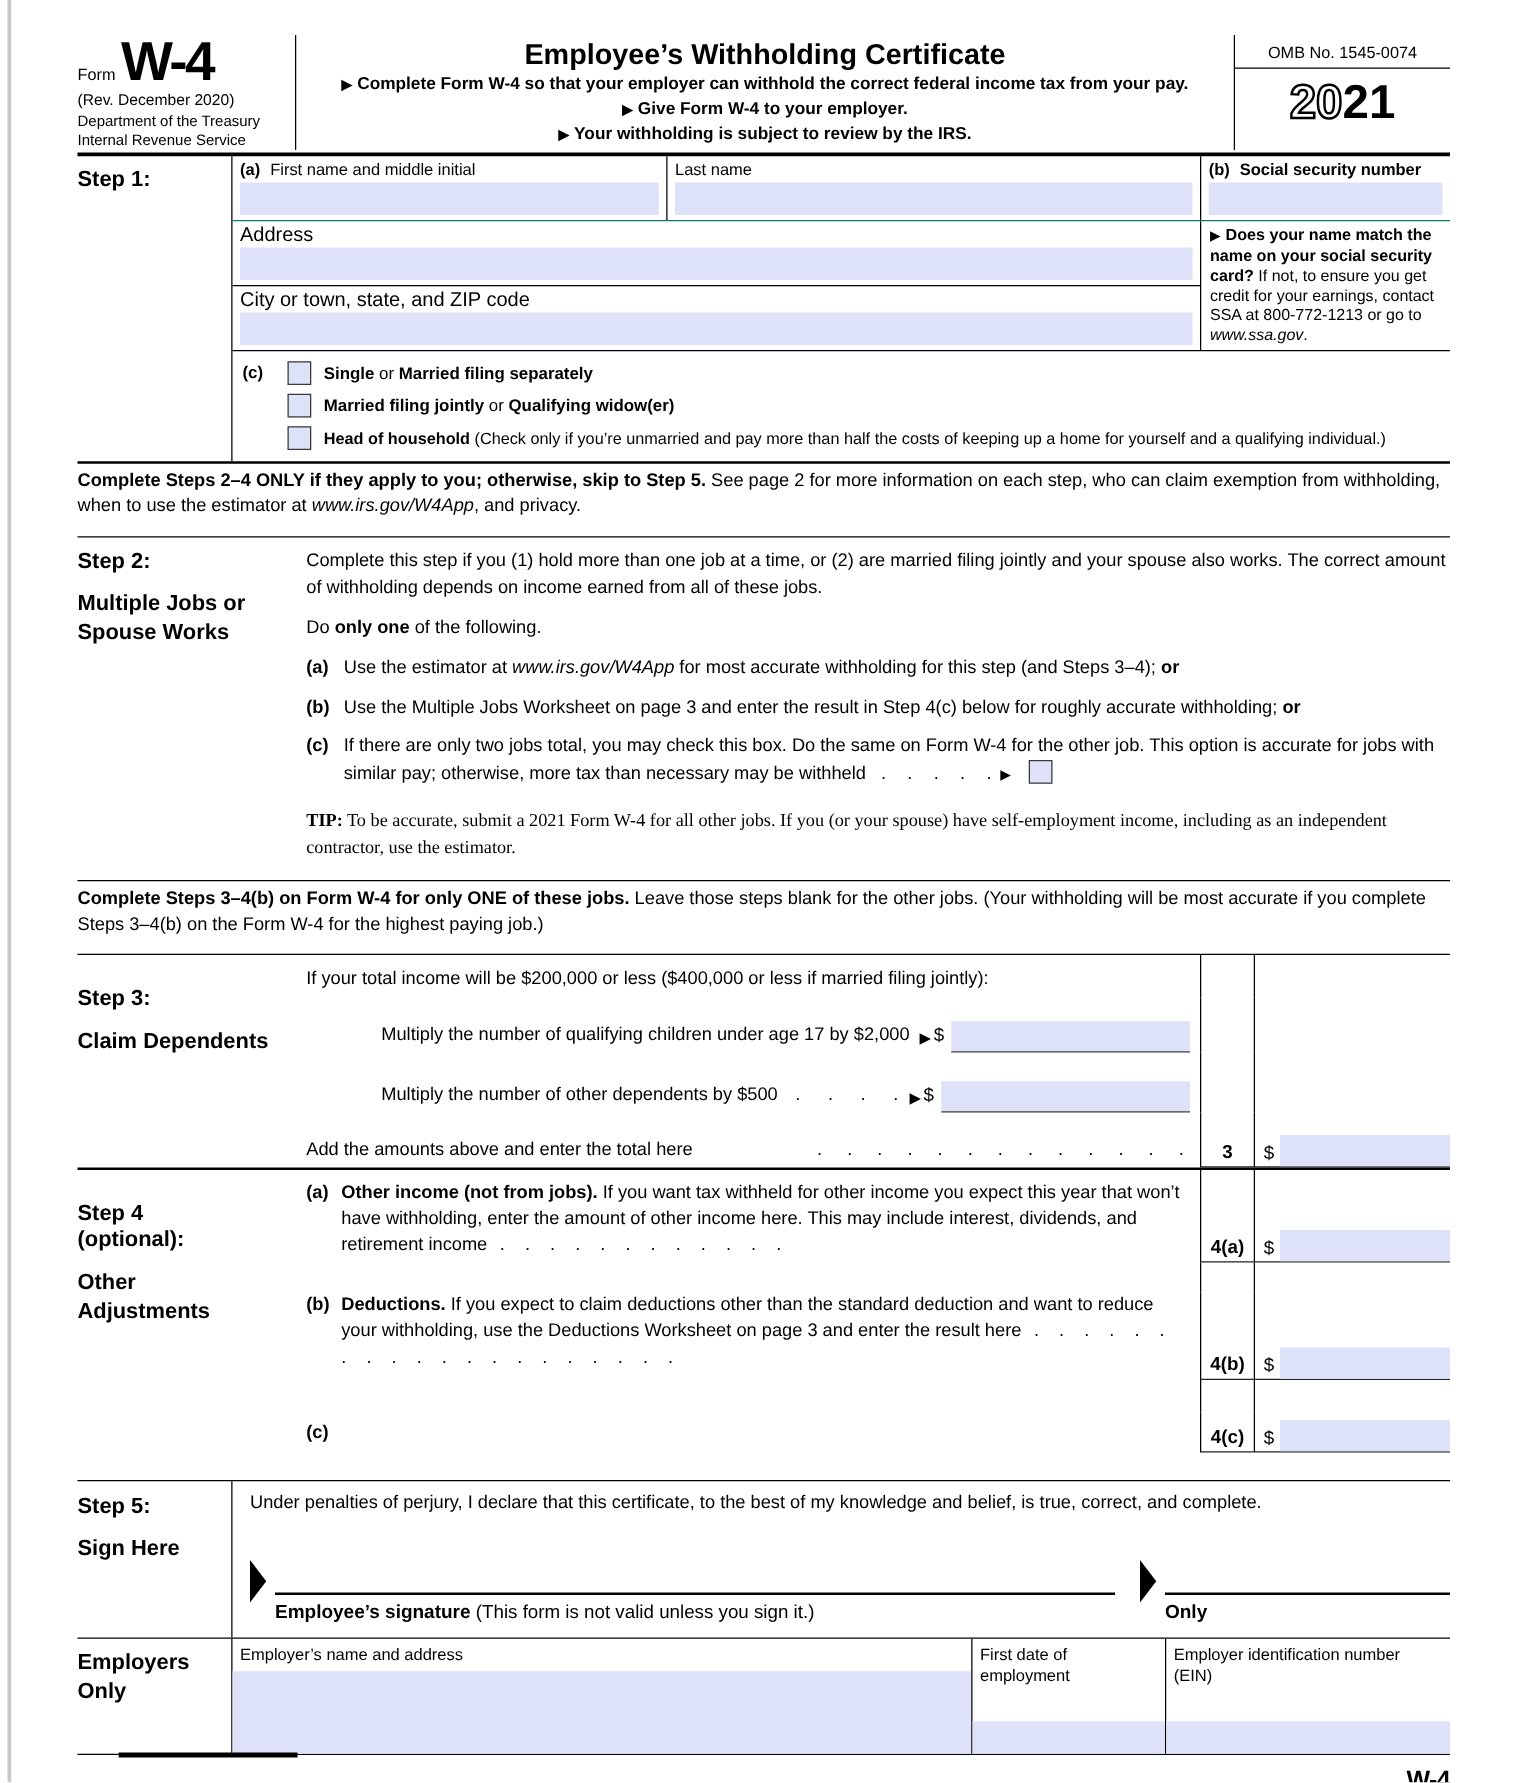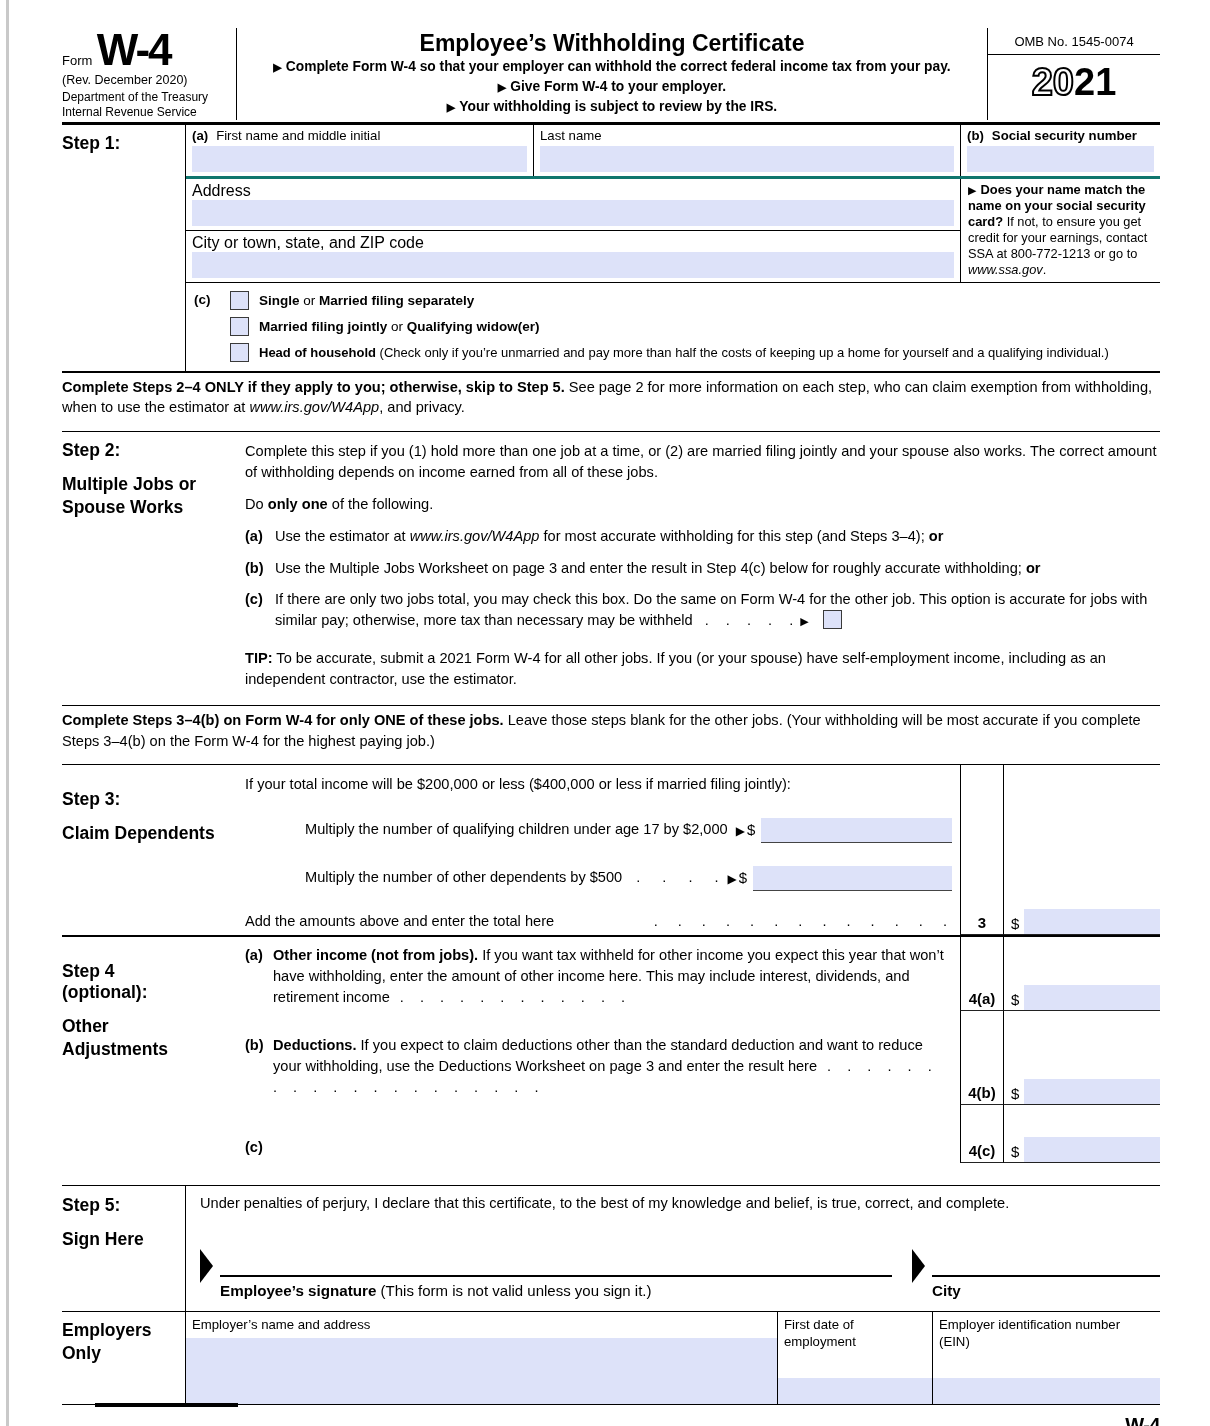--- a/index.html
+++ b/index.html
@@ -23,21 +23,21 @@
   .year {text-align:center; font-size:38px; font-weight:800; padding-top:6px; letter-spacing:0;}
   .y-out {color:#fff; -webkit-text-stroke:2px #000;}
   .arrow {font-size:11px; margin-right:4px;}
 
   
   .step1 {display:flex;}
   .s1-label {width:123px; padding-top:8px;}
   .step-title {font-size:17.5px; font-weight:bold;}
   .step-sub {font-size:17.5px; font-weight:bold; margin-top:12px; line-height:1.3;}
   .s1-body {flex:1; border-left:1.5px solid #000; display:flex; flex-direction:column;}
-  .s1-r1 {display:flex; border-bottom:3px solid #0f766e;align-items:flex-end;}
+  .s1-r1 {display:flex; border-bottom:1px solid #0f766e;align-items:flex-end;}
   .fcell {padding:3px 6px 4px;}
   .fcell .flab {font-size:13.2px; margin-bottom:3px;}
   .fpre {font-weight:bold; margin-right:8px;}
   .input-band {height:26px; background:#dde2f9;}
   .fn {width:348px; border-right:1px solid #000; box-sizing:border-box;}
   .ln {flex:1;}
   .ssn {width:200px; box-sizing:border-box; border-left:1.5px solid #000;}
   .ssn .flab {font-weight:bold;}
   .s1-r2 {display:flex; border-bottom:1px solid #000;}
   .addr-city {flex:1; display:flex; flex-direction:column;}
@@ -65,21 +65,21 @@
   .step2 {display:flex; border-top:1px solid #000; padding:7px 0 16px;}
   .s2-label {width:183px; padding-top:1px;}
   .s2-body {flex:1; font-size:14.6px; line-height:1.42;}
   .s2-p {margin-top:12px;}
   .s2-p.first {margin-top:2px;}
   .s2-item {display:flex; margin-top:11px;}
   .s2-pre {width:30px; font-weight:bold; flex:none;}
   .s2-text {flex:1;}
   .dots {word-spacing:11px; letter-spacing:1px; margin:0 6px 0 12px;}
   .cbx-inline {display:inline-block; width:17px; height:17px; background:#dde2f9; border:1.3px solid #3a3a3a; vertical-align:-4px; margin-left:10px;}
-  .tip {margin-top:17px;}
+  .tip {margin-top:17px;font-family:Liberation Serif, serif;}
 
   
   .step34 {position:relative;}
   .s3 {border-top:1px solid #000;}
   .s4 {border-top:2px solid #000;}
   .s34-abs-label {position:absolute; left:0; top:24px; width:170px;}
   .row34 {display:flex; align-items:stretch;}
   .sp-label {width:183px; flex:none;}
   .t34 {width:715px; flex:none; box-sizing:border-box; font-size:14.6px; line-height:1.42; padding-right:8px;}
   .col-num {width:43px; flex:none; border-left:1.5px solid #000; display:flex; align-items:flex-end; justify-content:center; font-weight:bold; font-size:15px; padding-bottom:3px; box-sizing:border-box;}
@@ -397,21 +397,21 @@
         <div class="sig-row">
           <div class="tri"></div>
           <div class="sigcol">
             <div class="sigline"></div>
             <div class="siglabel"><b>Employee’s signature</b><span> (This form is not valid unless you sign it.)</span></div>
           </div>
           <div class="gap20"></div>
           <div class="tri"></div>
           <div class="datecol">
             <div class="sigline"></div>
-            <div class="siglabel"><b>City</b></div>
+            <div class="siglabel"><b>Only</b></div>
           </div>
         </div>
       </div>
     </div>
 
     <div class="emp">
       <div class="emp-label">
         <div class="step-sub" style="margin-top:0;">Employers Only</div>
       </div>
       <div class="emp-body">

